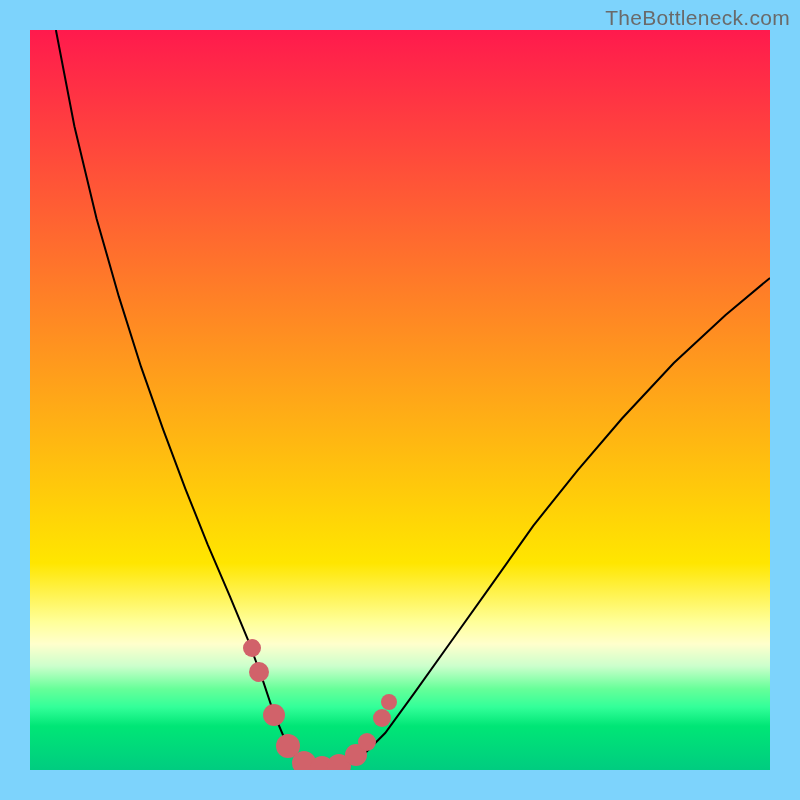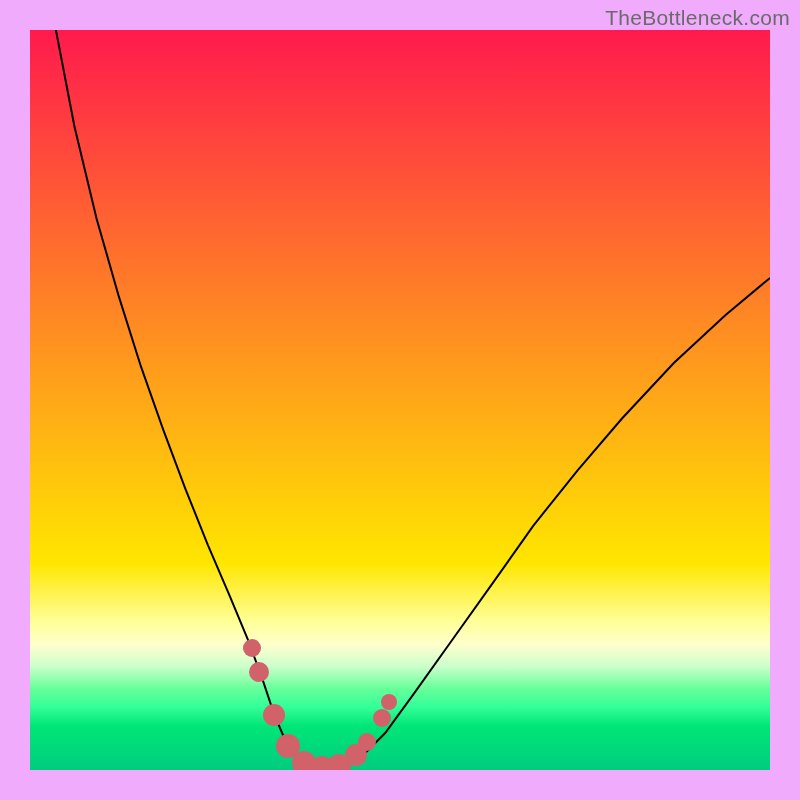--- a/index.html
+++ b/index.html
@@ -8,21 +8,21 @@
     width: 800px;
     height: 800px;
     background: #000;
     overflow: hidden;
     font-family: Arial, Helvetica, sans-serif;
   }
   .frame {
     position: relative;
     width: 800px;
     height: 800px;
-    background: #f0abfc;
+    background: #7dd3fc;
   }
   .watermark {
     position: absolute;
     top: 6px;
     right: 10px;
     color: #6a6a6a;
     font-size: 21px;
     font-weight: 500;
     letter-spacing: 0.3px;
     z-index: 5;

